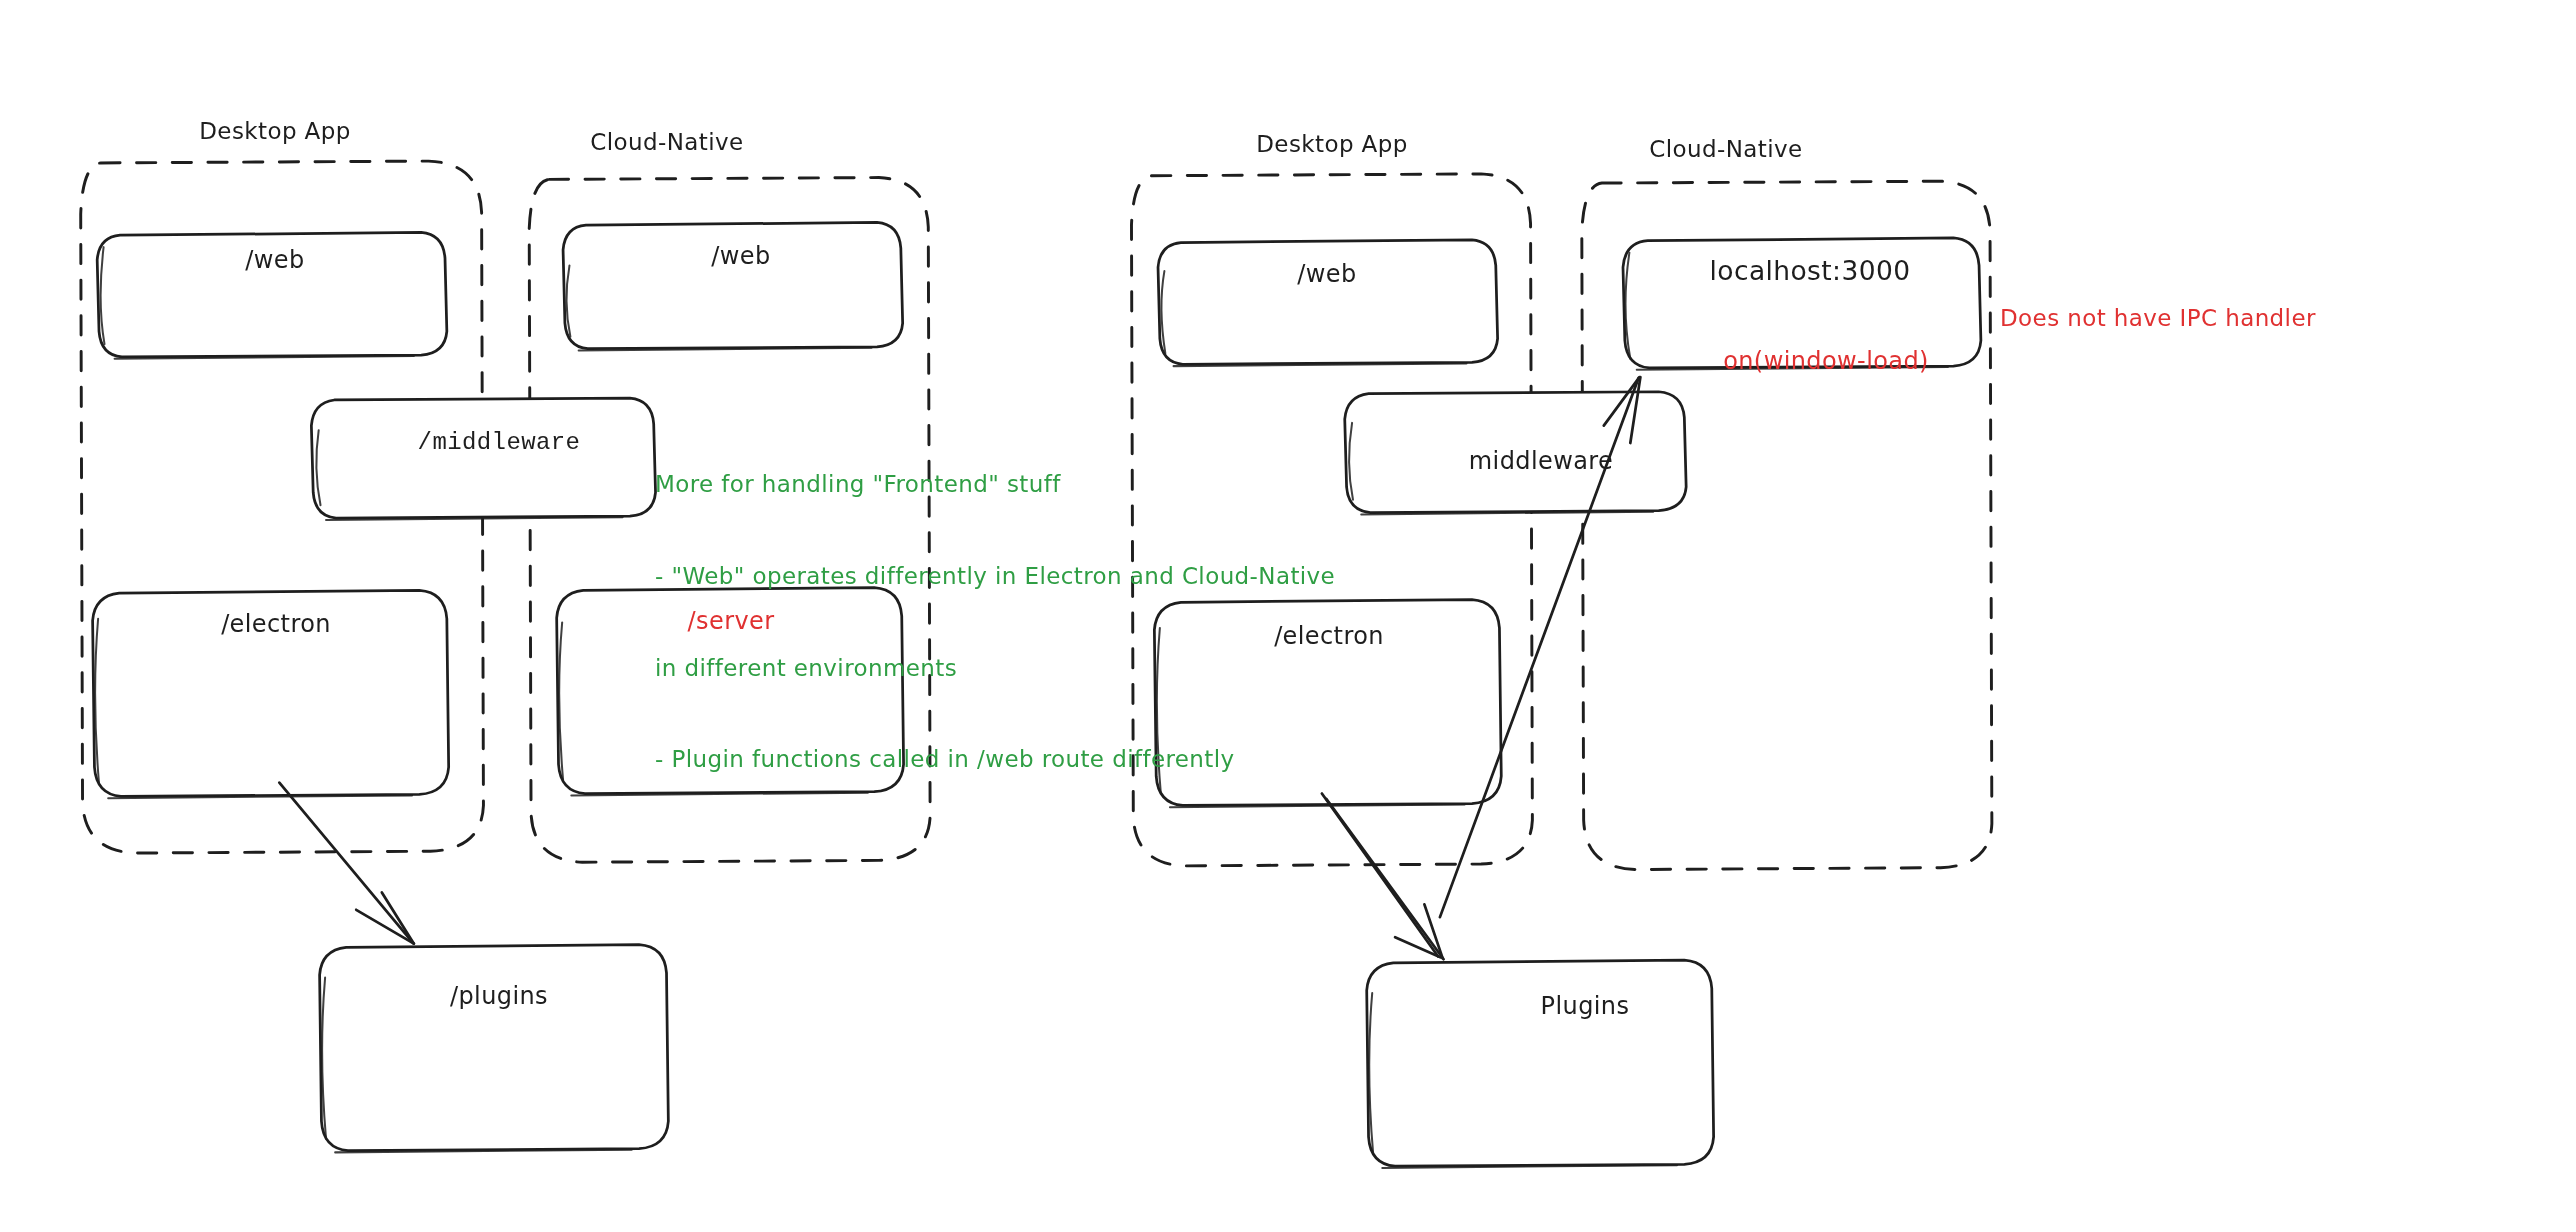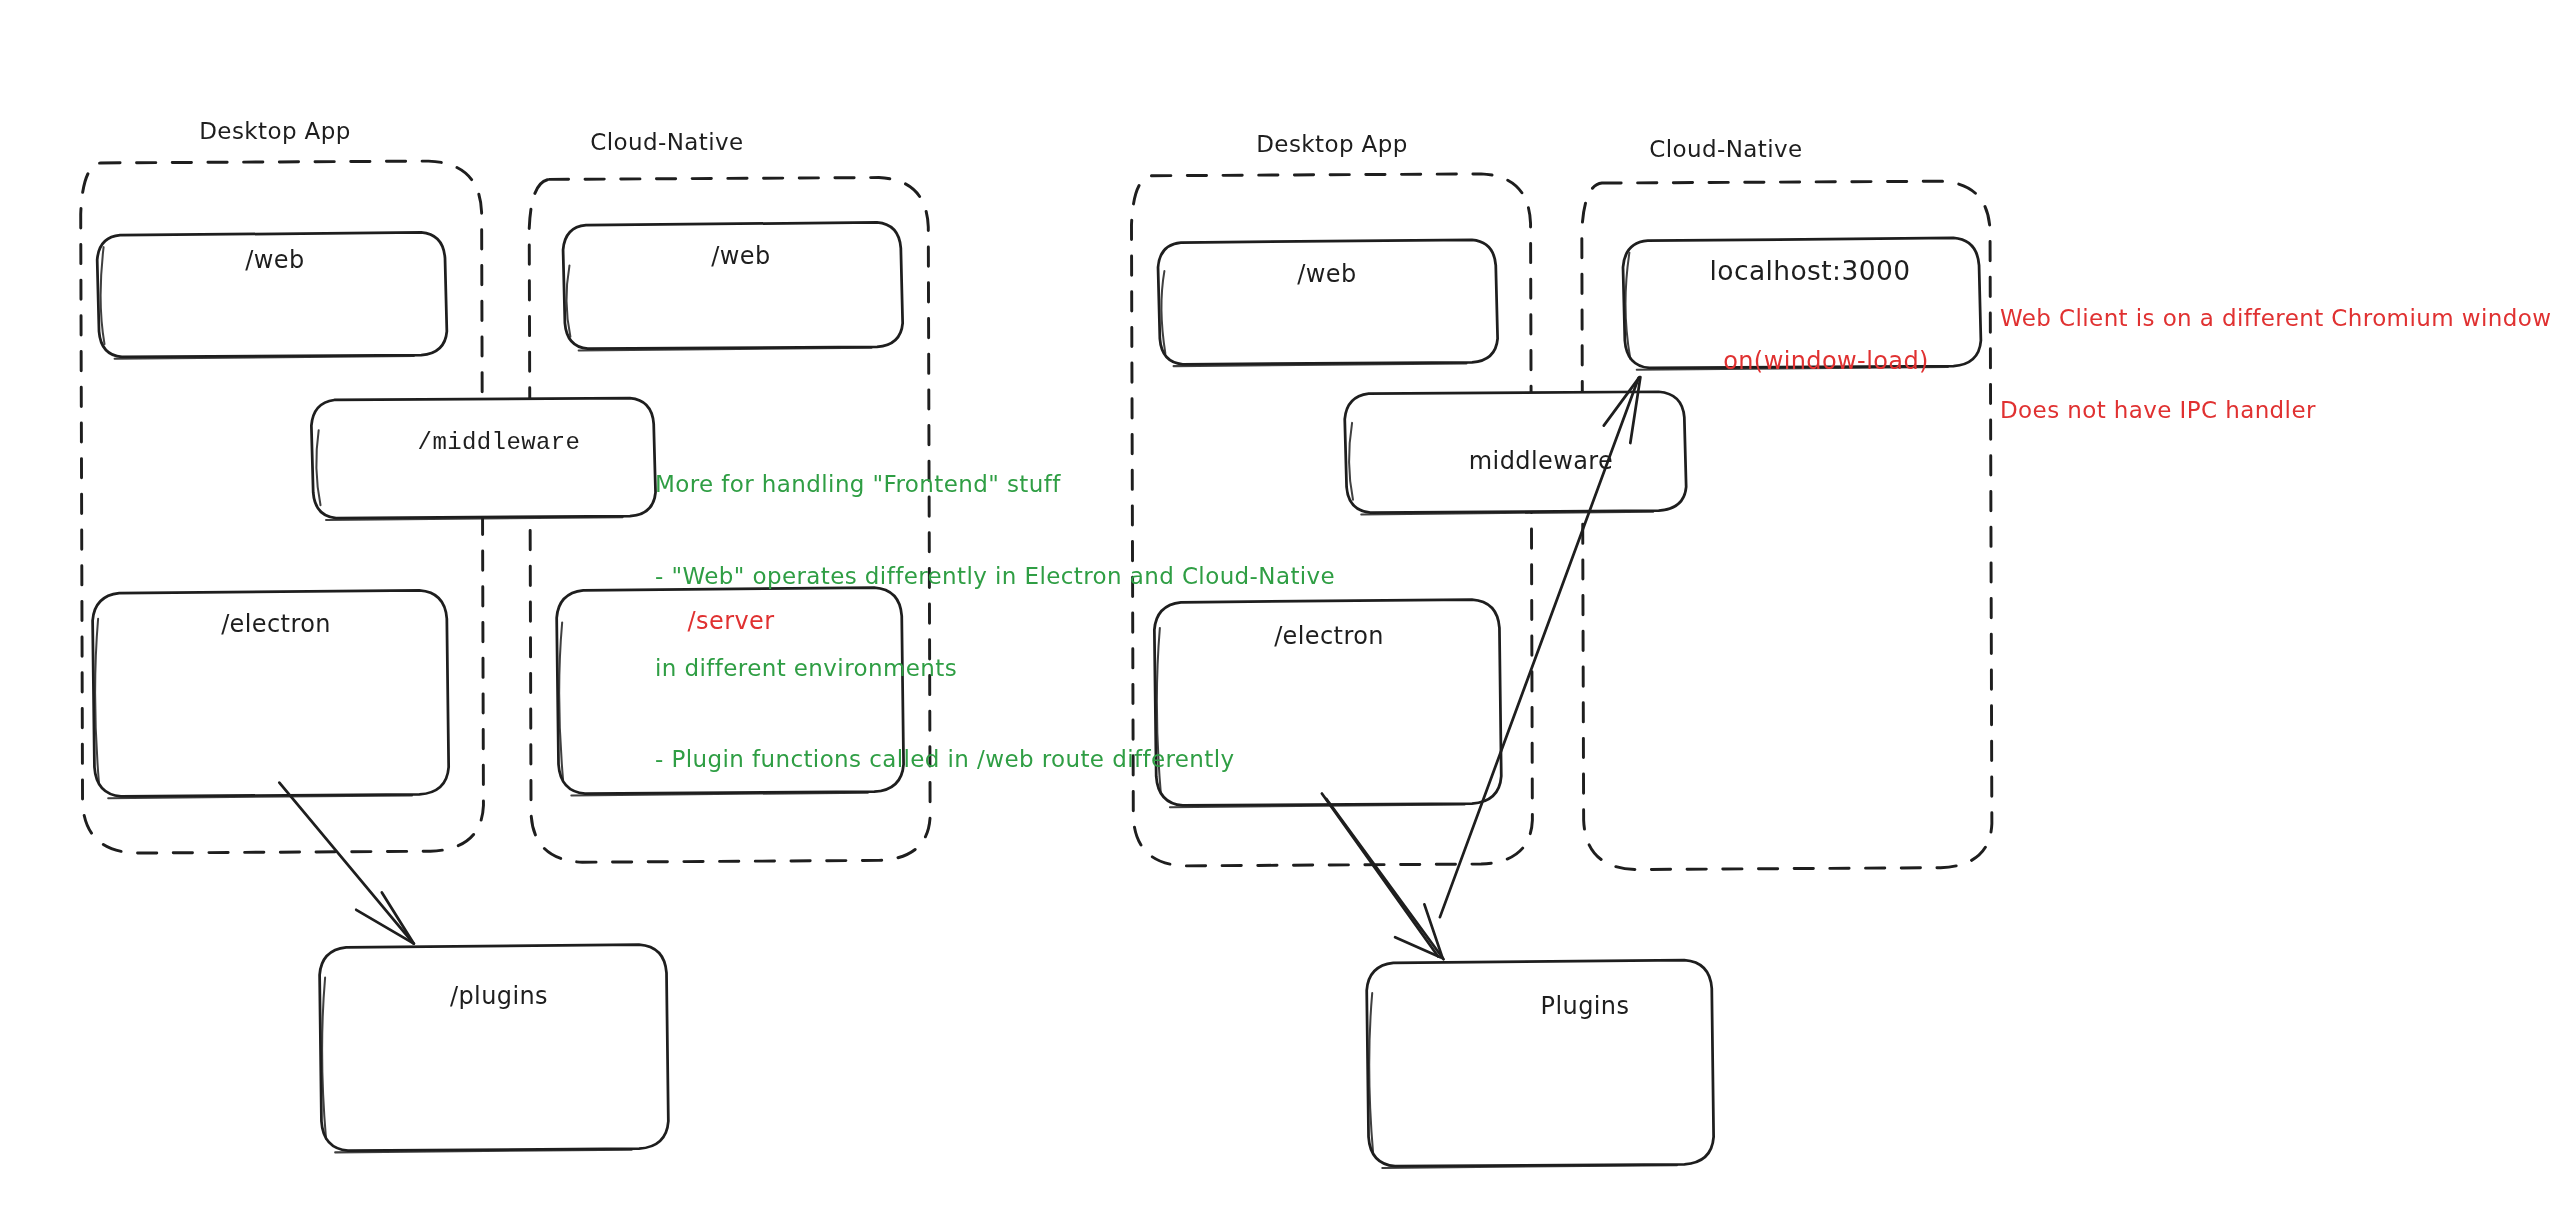--- a/index.html
+++ b/index.html
@@ -206,18 +206,17 @@
   <div class="lbl box-label" style="left:1541px; top:991px;margin-left:44px;">Plugins</div>
 
   <div class="lbl note green" style="left:655px; top:408px;">
     <div>More for handling "Frontend" stuff</div>
     <div>- "Web" operates differently in Electron and Cloud-Native</div>
     <div>in different environments</div>
     <div>- Plugin functions called in /web route differently</div>
   </div>
 
   <div class="lbl note red" style="left:2000px; top:242px;">
-    <div>Web Client is on a different Chromium window</div>
     <div>Does not have IPC handler</div>
   </div>
 
 </div>
 
 
 </body></html>

